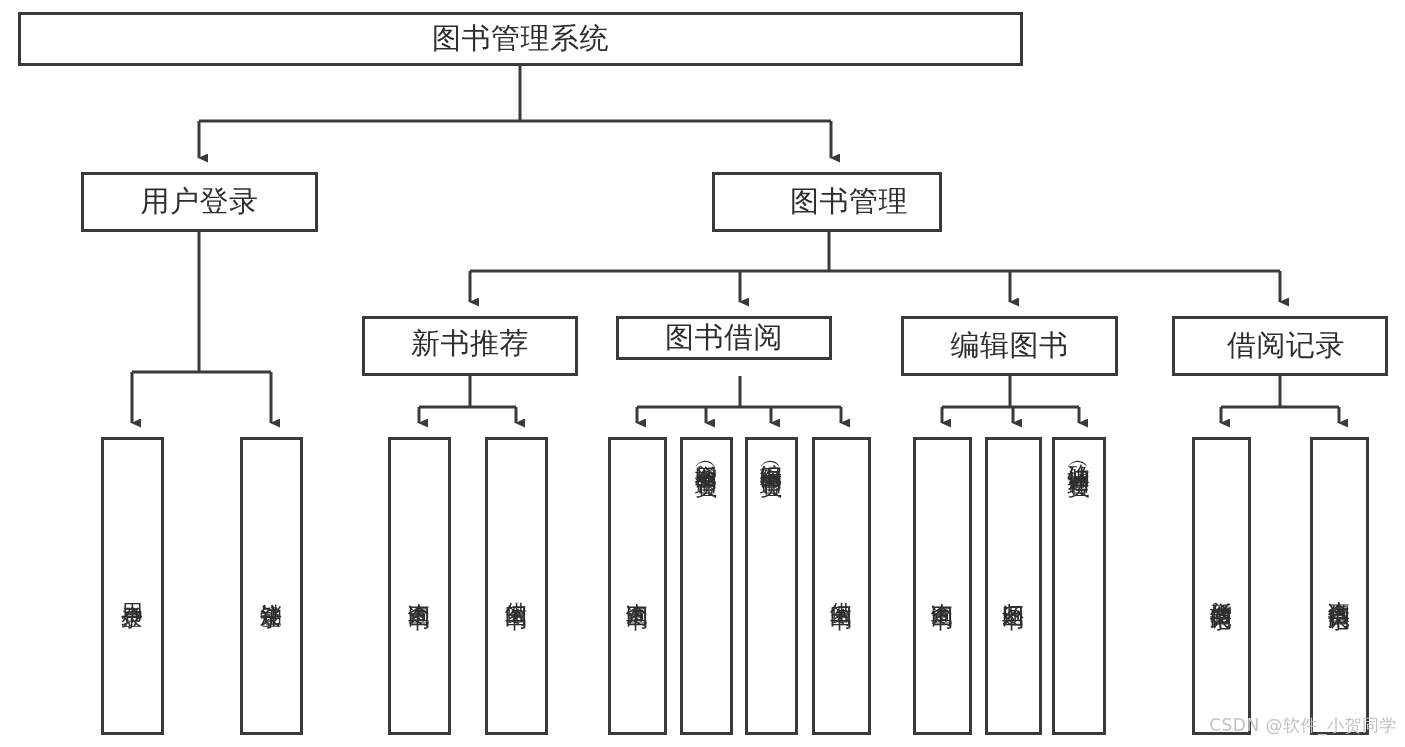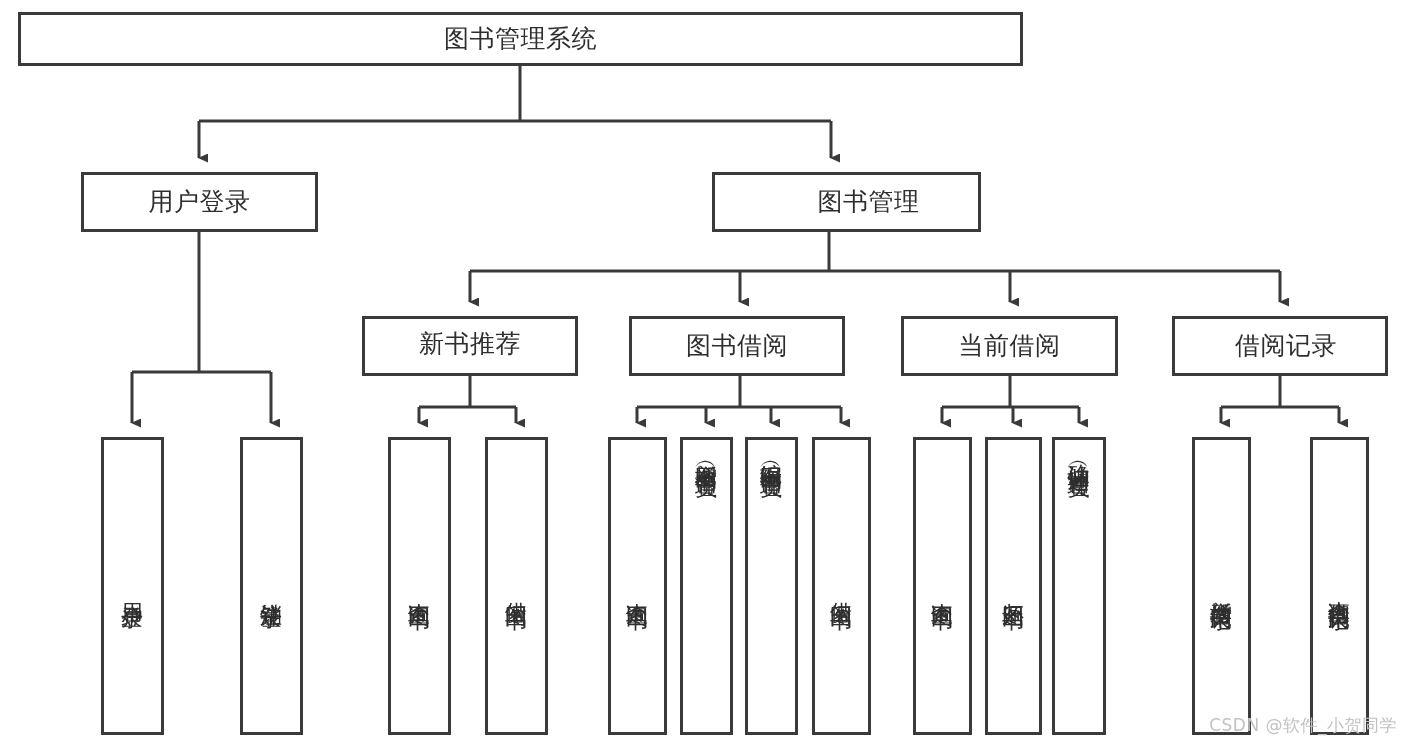--- a/index.html
+++ b/index.html
@@ -27,21 +27,21 @@
   .node-box {
     position: absolute;
     box-sizing: border-box;
     border: 3px solid #3a3a3a;
     background: #ffffff;
     display: flex;
     align-items: center;
     justify-content: center;
   }
   .node-label-h {
-    font-size: 25px;
+    font-size: 29px;
     line-height: 1.15;
     color: #2e2e2e;
     letter-spacing: 0.5px;
     white-space: nowrap;
   }
   .node-label-v {
     writing-mode: vertical-rl;
     text-orientation: upright;
     font-size: 22px;
     line-height: 1.32;
@@ -127,32 +127,32 @@
     </g>
   </svg>
 
   <div class="node-box" id="node-root" style="left: 18px; top: 12px; width: 1005px; height: 54px; border-color: rgb(58, 58, 58); background: rgb(255, 255, 255);">
     <span class="node-label-h" style="color: rgb(46, 46, 46);">图书管理系统</span>
   </div>
 
   <div class="node-box" id="node-l2-0" style="left: 81px; top: 172px; width: 237px; height: 60px; border-color: rgb(58, 58, 58); background: rgb(255, 255, 255);">
     <span class="node-label-h" style="color: rgb(46, 46, 46);">用户登录</span>
   </div>
-  <div class="node-box" id="node-l2-1" style="left: 712px; top: 172px; width: 269px; height: 60px; border-color: rgb(58, 58, 58); background: rgb(255, 255, 255); padding-left: 44px;">
+  <div class="node-box" id="node-l2-1" style="left: 712px; top: 172px; width: 230px; height: 60px; border-color: rgb(58, 58, 58); background: rgb(255, 255, 255); padding-left: 44px;">
     <span class="node-label-h" style="color: rgb(46, 46, 46);">图书管理</span>
   </div>
 
   <div class="node-box" id="node-l3-0" style="left: 362px; top: 316px; width: 216px; height: 60px; border-color: rgb(58, 58, 58); background: rgb(255, 255, 255); font-family: Liberation Mono, monospace;">
     <span class="node-label-h" style="color: rgb(46, 46, 46);">新书推荐</span>
   </div>
-  <div class="node-box" id="node-l3-1" style="left: 629px; top: 316px; width: 216px; height: 60px; border-color: rgb(58, 58, 58); background: rgb(255, 255, 255);">
+  <div class="node-box" id="node-l3-1" style="left: 616px; top: 316px; width: 216px; height: 44px; border-color: rgb(58, 58, 58); background: rgb(255, 255, 255);">
     <span class="node-label-h" style="color: rgb(46, 46, 46);">图书借阅</span>
   </div>
   <div class="node-box" id="node-l3-2" style="left: 901px; top: 316px; width: 217px; height: 60px; border-color: rgb(58, 58, 58); background: rgb(255, 255, 255);">
-    <span class="node-label-h" style="color: rgb(46, 46, 46);">当前借阅</span>
+    <span class="node-label-h" style="color: rgb(46, 46, 46);">编辑图书</span>
   </div>
   <div class="node-box" id="node-l3-3" style="left: 1172px; top: 316px; width: 216px; height: 60px; border-color: rgb(58, 58, 58); background: rgb(255, 255, 255);">
     <span class="node-label-h" style="color: rgb(46, 46, 46); margin-left: 12px;">借阅记录</span>
   </div>
 
   <div class="leaf-box" id="leaf-0" style="left: 101px; top: 437px; width: 63px; height: 298px; border-color: rgb(58, 58, 58); background: rgb(255, 255, 255);">
     <span class="node-label-v" style="color: rgb(46, 46, 46);">用户登录</span>
   </div>
   <div class="leaf-box" id="leaf-1" style="left: 240px; top: 437px; width: 63px; height: 298px; border-color: rgb(58, 58, 58); background: rgb(255, 255, 255);">
     <span class="node-label-v" style="color: rgb(46, 46, 46);">注销登录</span>

